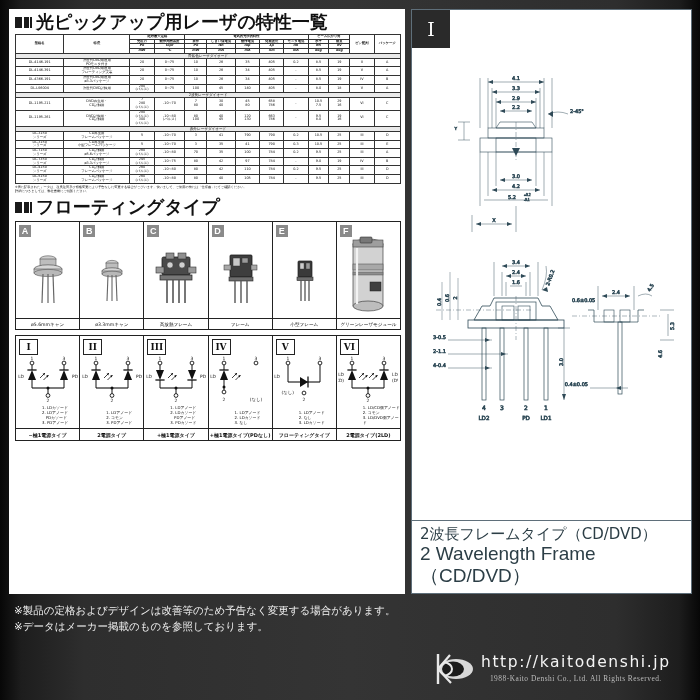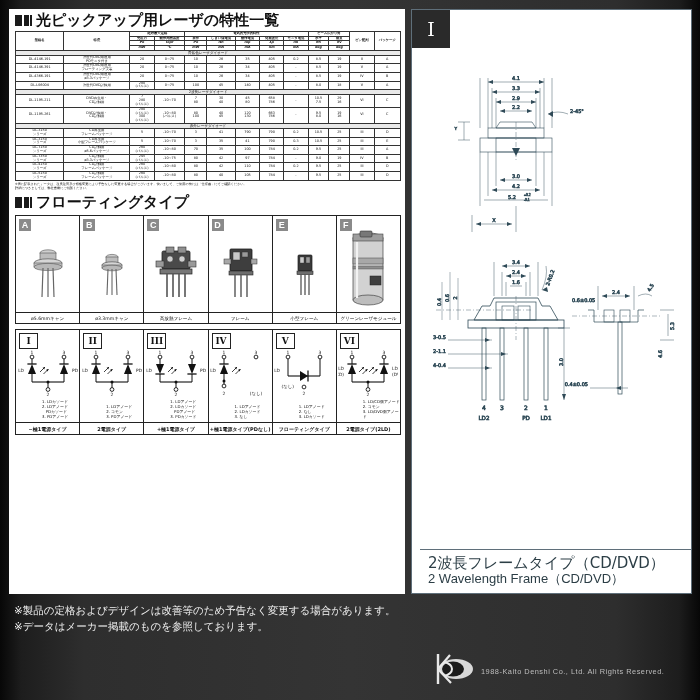--- a/index.html
+++ b/index.html
@@ -22,21 +22,21 @@
   .sheet-right{
     position:absolute;left:411px;top:9px;width:281px;height:585px;
     background:#ffffff;border:1px solid #5f6f7a;box-sizing:border-box;
   }
   
   .sec-head{display:flex;align-items:center;gap:4px;padding:4px 0 2px 6px;}
   .sec-mark{display:flex;align-items:flex-end;gap:1.5px;}
   .sq{width:7px;height:11px;background:#1a1a1a;}
   .sq.b{width:5px;height:11px;}
   .sq.c{width:2px;height:11px;}
-  .sec-title{font-size:15px;font-weight:bold;color:#111;letter-spacing:0px;
+  .sec-title{font-size:18px;font-weight:bold;color:#111;letter-spacing:0px;
     font-family:"DejaVu Sans","Liberation Sans",sans-serif;line-height:1;}
   
   table.spec{border-collapse:collapse;table-layout:fixed;width:386px;margin:1px 0 0 6px;
     font-size:3.4px;color:#111;font-family:"DejaVu Sans",sans-serif;}
   table.spec td,table.spec th{border:0.5px solid #333;text-align:center;vertical-align:middle;
     padding:0;line-height:1.12;overflow:hidden;font-weight:normal;}
   table.spec th{background:#fff;font-weight:bold;font-size:3.3px;}
   .grp{background:#e9e9e9;font-weight:bold;text-align:left;padding-left:2px;font-size:3.6px;}
   .lft{text-align:left;padding-left:1.5px;}
   .unit{font-size:3.1px;font-style:italic;}
@@ -69,34 +69,34 @@
   .pin-foot{display:flex;border-top:0.8px solid #222;}
   .pin-fcell{flex:1;border-right:0.7px solid #222;text-align:center;font-size:5px;
     font-weight:bold;padding:2.5px 0;color:#111;box-sizing:border-box;
     font-family:"DejaVu Sans",sans-serif;}
   .pin-fcell:last-child{border-right:none;}
   svg{display:block;}
   
   .rbadge{position:absolute;left:0;top:0;width:38px;height:38px;background:#2a2a2a;
     display:flex;align-items:center;justify-content:center;color:#fff;font-size:19px;
     font-family:"DejaVu Serif",serif;}
-  .draw-title{position:absolute;left:8px;right:0;bottom:0;border-top:1.5px solid #5f6f7a;
+  .draw-title{position:absolute;left:0;right:0;bottom:0;border-top:1.5px solid #5f6f7a;
     padding:5px 0 6px 8px;}
   .draw-title .ja{font-size:15px;color:#2c3e46;font-family:"DejaVu Sans",sans-serif;line-height:1.15;}
-  .draw-title .en{font-size:13px;color:#2c3e46;font-family:"Liberation Sans",sans-serif;line-height:1.15;}
+  .draw-title .en{font-size:19px;color:#2c3e46;font-family:"Liberation Sans",sans-serif;line-height:1.15;}
   
   .footnotes{position:absolute;left:14px;top:602px;width:470px;color:#f0f0f0;
     font-size:10.5px;line-height:1.55;font-family:"DejaVu Sans",sans-serif;}
   
   .footer{position:absolute;left:430px;top:652px;display:flex;align-items:center;gap:7px;}
   .flogo{width:44px;height:34px;}
   .furl{color:#f4f4f4;font-size:15.5px;letter-spacing:1.6px;line-height:1;
     font-family:"DejaVu Sans",sans-serif;}
   .fcopy{color:#bdbdbd;font-size:7.4px;letter-spacing:0.5px;margin-top:4px;
-    font-family:Liberation Sans, sans-serif;}
+    font-family:Liberation Serif, serif;text-align:center;}
   .dim{font-size:5px;fill:#2f4a57;font-family:"DejaVu Sans",sans-serif;}
   .dimL{font-size:4.2px;fill:#2f4a57;font-family:"DejaVu Sans",sans-serif;}
 </style>
 </head>
 <body>
 
 <div class="bg-frame"></div>
 
 <div class="sheet-left">
 
@@ -1263,15 +1263,16 @@
 
 <div class="footer">
   <svg class="flogo" viewBox="0 0 44 34">
     <ellipse cx="26" cy="17" rx="17" ry="10" fill="#d8d8d8"></ellipse>
     <ellipse cx="23" cy="17" rx="11" ry="7.5" fill="#1b1b1b"></ellipse>
     <path d="M8 2 L8 32" stroke="#e8e8e8" stroke-width="2.4" fill="none"></path>
     <path d="M8 17 L20 3 M8 17 L21 31" stroke="#e8e8e8" stroke-width="2.2" fill="none"></path>
     <path d="M14 10 Q22 12 22 17 Q22 22 14 24" stroke="#e8e8e8" stroke-width="2" fill="none"></path>
   </svg>
   <div>
+    <div class="furl">http://kaitodenshi.jp</div>
     <div class="fcopy">1988-Kaito Denshi Co., Ltd. All Rights Reserved.</div>
   </div>
 </div>
 
 </body></html>

